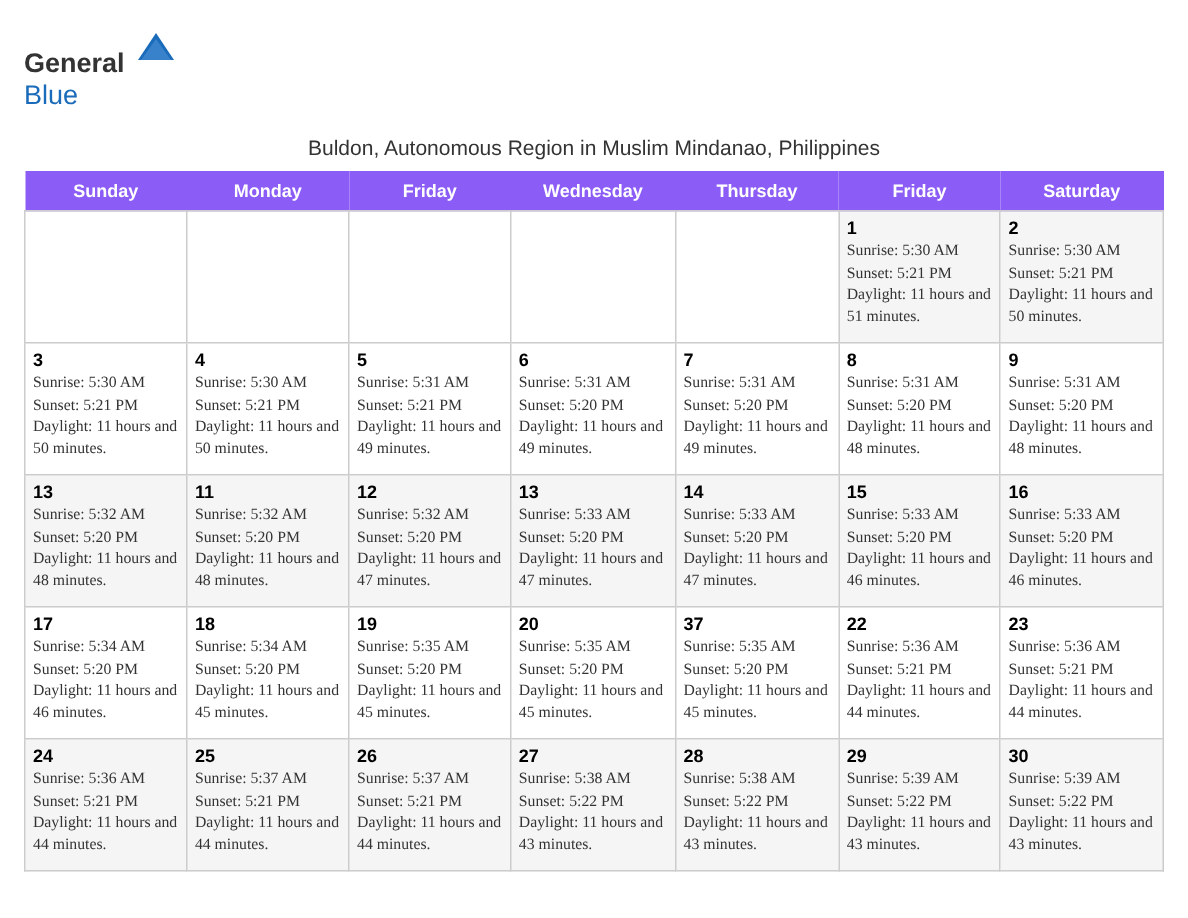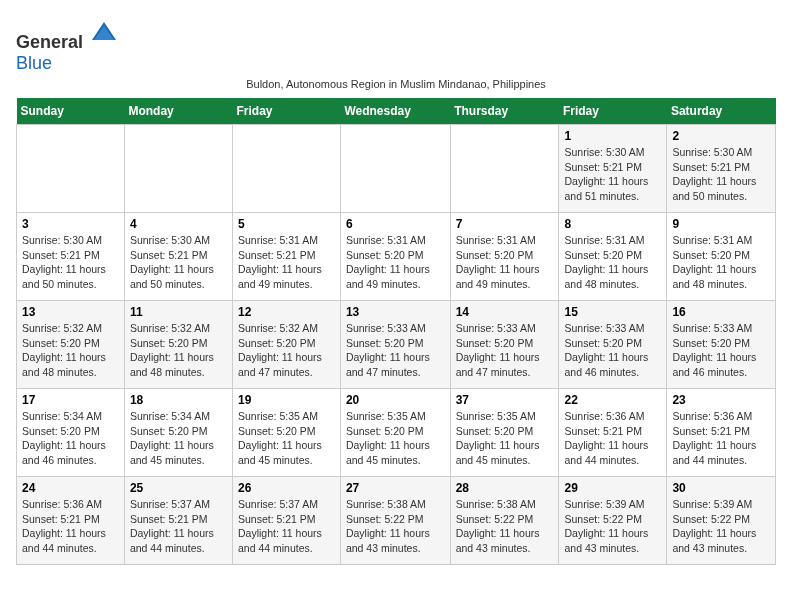--- a/index.html
+++ b/index.html
@@ -7,21 +7,21 @@
       font-family: Arial, sans-serif;
       background: #fff;
       width: 792px;
       min-height: 612px;
       padding: 16px;
     }
     .header-area {
       display: flex;
       align-items: flex-start;
       justify-content: space-between;
-      margin-bottom: 4px;
+      margin-bottom: 16px;
     }
     .logo {
       display: flex;
       align-items: center;
       margin-top: 4px;
     }
     .logo-text-general {
       font-size: 18px;
       font-weight: bold;
       color: #333;
@@ -37,34 +37,34 @@
       margin-left: 2px;
     }
     .month-title {
       font-size: 38px;
       font-weight: bold;
       color: #222;
       text-align: right;
     }
     .subtitle {
       text-align: center;
-      font-size: 11px;
+      font-size: 14px;
       color: #333;
       margin-bottom: 8px;
     }
     table {
       width: 100%;
       border-collapse: collapse;
       font-size: 11px;
     }
     thead tr th {
-      background-color: #15803d;
+      background-color: #8b5cf6;
       color: #fff;
       padding: 6px 4px;
-      text-align: left;
+      text-align: center;
       font-size: 12px;
       font-weight: bold;
       margin-left: 24px;
     }
     tbody tr td {
       border: 1px solid #ccc;
       padding: 4px 5px;
       vertical-align: top;
       width: 113px;
       min-height: 70px;
@@ -79,20 +79,21 @@
     .day-num {
       font-weight: bold;
       font-size: 12px;
       display: block;
       margin-bottom: 2px;
     }
     .day-info {
       font-size: 10.5px;
       color: #333;
       line-height: 1.4;
+      font-family: Liberation Serif, serif;
     }
     .empty-cell {
       background: #fff !important;
     }
   </style>
 </head>
 <body>
 
 <div class="header-area">
   <div class="logo">

